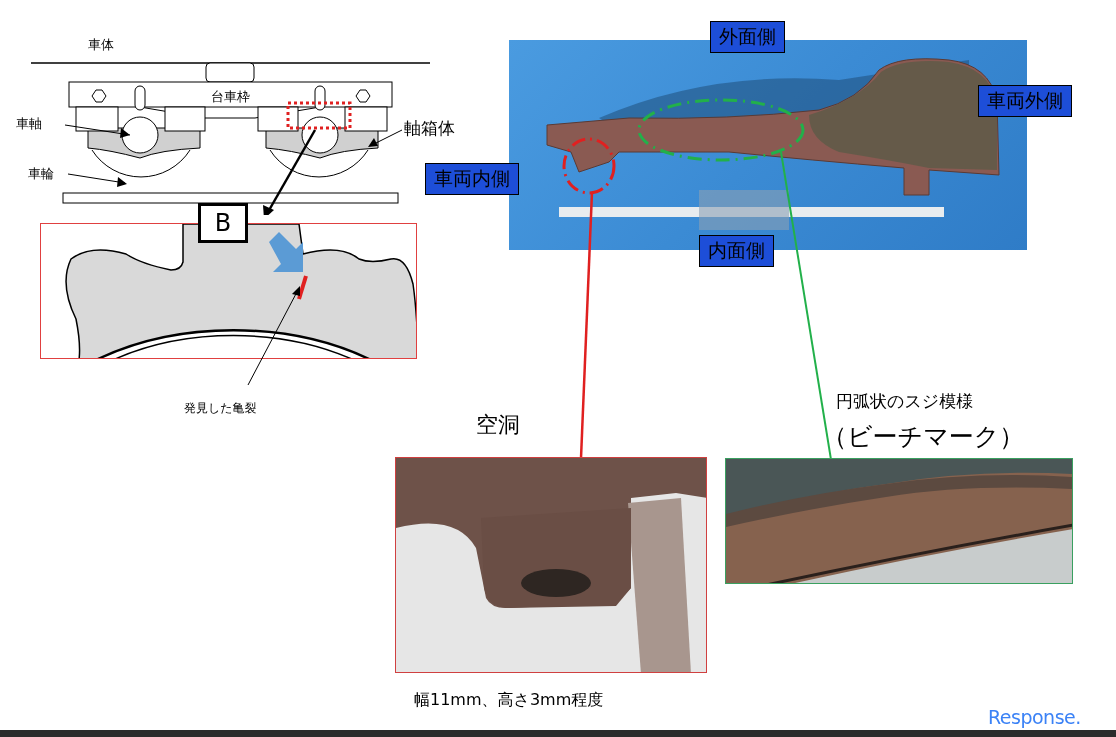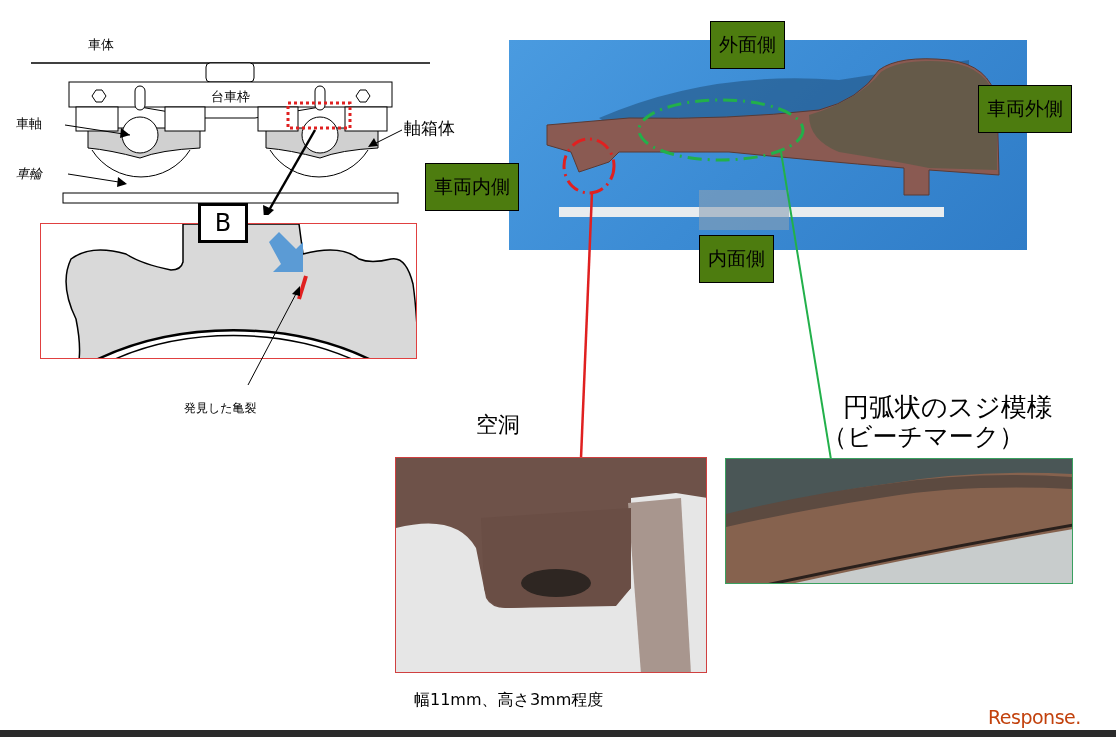--- a/index.html
+++ b/index.html
@@ -1,24 +1,24 @@
 <!DOCTYPE html>
 <html><head>
 <meta charset="utf-8">
 <style>
   * { margin:0; padding:0; box-sizing:border-box; }
   body { width:1116px; height:737px; background:#ffffff; position:relative; overflow:hidden;
          font-family:"DejaVu Sans", sans-serif; color:#000; }
   .abs { position:absolute; }
   .label-sm { font-size:13px; }
   .label-md { font-size:17px; }
-  .boxlabel { position:absolute; background:#4d7c0f; border:1.5px solid #000; font-size:19px; padding:10px 8px; white-space:nowrap;text-align:right; }
+  .boxlabel { position:absolute; background:#1d4ed8; border:1.5px solid #000; font-size:19px; padding:2px 8px; white-space:nowrap;text-align:right; }
   .photo { position:absolute; overflow:hidden; }
   .bottom-bar { position:absolute; left:0; top:730px; width:1116px; height:7px; background:#2b2b2b; }
-  .logo { position:absolute; left:988px; top:706px; font-size:19px; color:#c2410c; font-family:"DejaVu Sans", sans-serif; letter-spacing:-0.5px; }
+  .logo { position:absolute; left:988px; top:706px; font-size:19px; color:#3b82f6; font-family:"DejaVu Sans", sans-serif; letter-spacing:-0.5px; }
 </style>
 </head>
 <body>
 
 <div>
   <span class="abs label-sm" style="left:88px;top:36px;">車体</span>
   <svg class="abs" style="left:0;top:0;" width="450" height="215">
 
     <line x1="31" y1="63" x2="430" y2="63" stroke="#000" stroke-width="1.5"></line>
 
@@ -58,21 +58,21 @@
     <line x1="68" y1="174" x2="125" y2="183" stroke="#000"></line>
     <polygon points="127,184 118,177 117,187" fill="#000"></polygon>
     <line x1="402" y1="130" x2="372" y2="145" stroke="#000"></line>
     <polygon points="368,147 378,146 374,138" fill="#000"></polygon>
     <line x1="315" y1="130" x2="268" y2="212" stroke="#000" stroke-width="2.5"></line>
     <polygon points="264,219 263,205 274,210" fill="#000"></polygon>
   </svg>
   <span class="abs label-sm" style="left:211px;top:88px;">台車枠</span>
   <span class="abs label-sm" style="left:16px;top:115px;">車軸</span>
   <span class="abs label-md" style="left:404px;top:117px;font-family:Liberation Mono, monospace;">軸箱体</span>
-  <span class="abs label-sm" style="left:16px;top:165px;font-style:italic;">車輪</span>
+  <span class="abs label-sm" style="left:28px;top:165px;">車輪</span>
 </div>
 
 <div class="abs" style="left:40px;top:223px;width:377px;height:136px;border:1px solid #e04040;overflow:hidden;background:#fff;">
   <svg width="377" height="136">
     <path d="M142 0 L142 38 Q140 46 130 46 Q100 40 85 30 Q50 20 30 35 Q18 60 35 95 Q40 120 38 136 L377 136 L377 120 Q375 80 372 60 Q365 32 350 35 Q330 40 318 35 Q300 20 262 30 L258 0 Z" fill="#d9d9d9" stroke="#000" stroke-width="1.5"></path>
     <path d="M55 136 A230 150 0 0 1 330 136" fill="#fff" stroke="#000" stroke-width="2.5"></path>
     <path d="M72 136 A210 135 0 0 1 313 136" fill="#fff" stroke="#000" stroke-width="1.5"></path>
 
     <line x1="265" y1="52" x2="258" y2="75" stroke="#e02020" stroke-width="4"></line>
 
@@ -118,21 +118,21 @@
   <svg width="312" height="216">
     <rect width="312" height="216" fill="#6e5249"></rect>
     <path d="M0 70 Q60 55 80 90 L90 140 Q95 150 110 150 L220 145 L235 130 L235 40 L280 35 L312 40 L312 216 L0 216 Z" fill="#e6e6e6"></path>
     <path d="M232 45 L285 40 L295 216 L245 216 Z" fill="#a8968e"></path>
     <path d="M85 60 L235 50 L235 130 L220 148 L110 150 Q92 148 88 130 Z" fill="#6a4e45"></path>
     <ellipse cx="160" cy="125" rx="35" ry="14" fill="#2e2622"></ellipse>
   </svg>
 </div>
 <span class="abs" style="left:414px;top:690px;font-size:16px;">幅11mm、高さ3mm程度</span>
 
-<span class="abs" style="left:836px;top:390px;font-size:26px;margin-left:7px;">円弧状のスジ模様</span>
+<span class="abs" style="left:836px;top:390px;font-size:17px;">円弧状のスジ模様</span>
 <span class="abs" style="left:822px;top:420px;font-size:25px;">（ビーチマーク）</span>
 <div class="photo" style="left:725px;top:458px;width:348px;height:126px;border:1.5px solid #3aa060;background:#7a5a48;">
   <svg width="348" height="126">
     <rect width="348" height="126" fill="#86624e"></rect>
     <path d="M0 0 L348 0 L348 15 Q250 10 160 25 Q80 35 0 60 Z" fill="#4a5656"></path>
     <path d="M0 55 Q80 35 160 25 Q250 12 348 18 L348 30 Q240 25 160 38 Q80 50 0 68 Z" fill="#5c4a40"></path>
     <path d="M60 126 Q200 95 348 70 L348 126 Z" fill="#c8cccc"></path>
     <path d="M40 126 Q200 92 348 66" fill="none" stroke="#2a201c" stroke-width="3"></path>
   </svg>
 </div>

